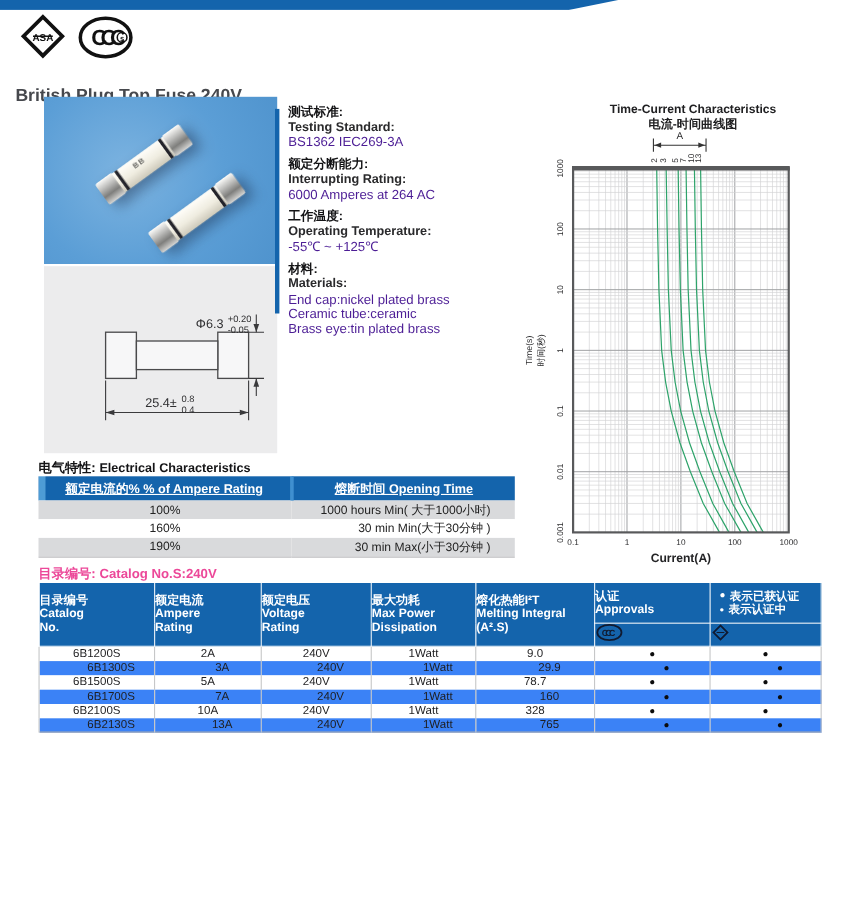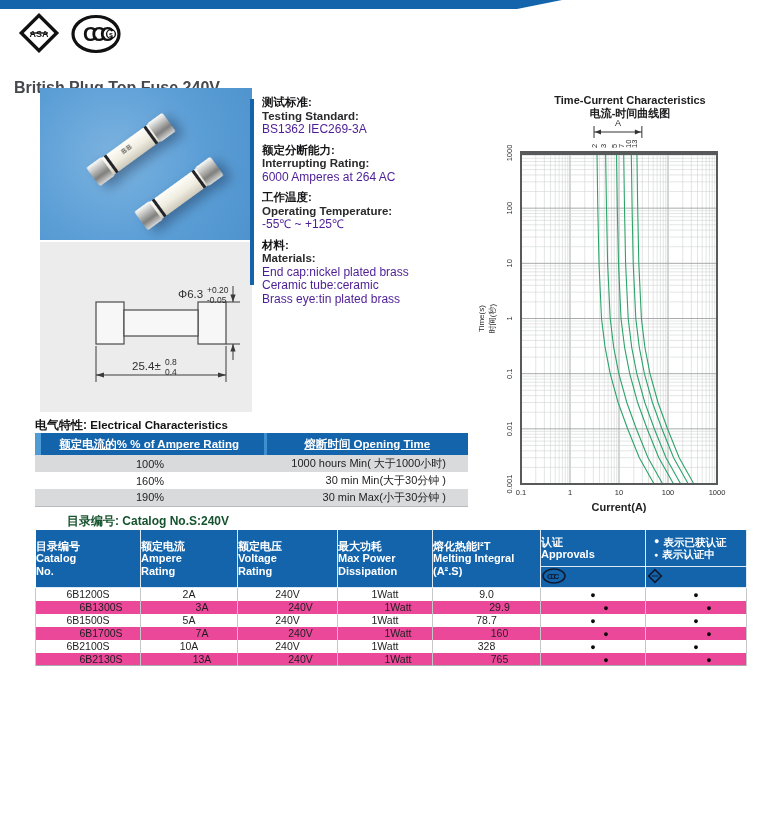--- a/index.html
+++ b/index.html
@@ -61,30 +61,30 @@
   .elec-table th.c1 { width:230px; background:linear-gradient(90deg,#4e9cd5 0,#4e9cd5 6px,#1464ac 6px); border-right:3px solid #3f8fd0; }
   .elec-table th.c2 { background:#1464ac; }
   .elec-table td { height:17px; font-size:11px; color:#222; vertical-align:middle; }
   .elec-table td.c1 { text-align:center; }
   .elec-table td.c2 { text-align:right; padding-right:22px; }
   .elec-table tr.odd td { background:#d9dadc; }
   .elec-table tr.even td { background:#ffffff; }
   .elec-table tbody tr:last-child td { border-bottom:1px solid #b9babc; }
 
   
-  .cat-head { position:absolute; left:35px; top:513px; font-size:12px; font-weight:bold; color:#14532d;margin-left:32px; }
+  .cat-head { position:absolute; left:35px; top:513px; font-size:12px; font-weight:bold; color:#ec4899; }
   .cat-table { position:absolute; left:35px; top:529px; width:711px; table-layout:fixed; border:1px solid #a9aaac; }
   .cat-table th { background:#1464ac; color:#fff; font-weight:bold; font-size:11px; line-height:12.5px;
                   text-align:left; vertical-align:middle; border:1px solid rgba(255,255,255,.85); }
   .cat-table th.r1 { height:37px; }
   .cat-table th.r2 { height:21px; }
   .cat-table td { height:13px; font-size:10.5px; color:#1e1e20; text-align:center; vertical-align:middle;
                   border-left:1px solid #c6c7c8; border-right:1px solid #c6c7c8; }
   .cat-table tr.odd td { background:#fff; }
-  .cat-table tr.even td { background:#ec4899;padding-left:26px; }
+  .cat-table tr.even td { background:#3b82f6;padding-left:26px; }
   .legend-line { display:flex; align-items:center; justify-content:flex-start; gap:4px; padding-left:8px; font-size:10.5px; }
   .legend-dot { display:inline-block; font-size:9px; line-height:9px; }
   .dot { font-size:9px; line-height:9px; color:#0c0c0c; }
 </style>
 </head>
 <body>
 
 <div id="page">
 
   <div class="topbar"></div>

